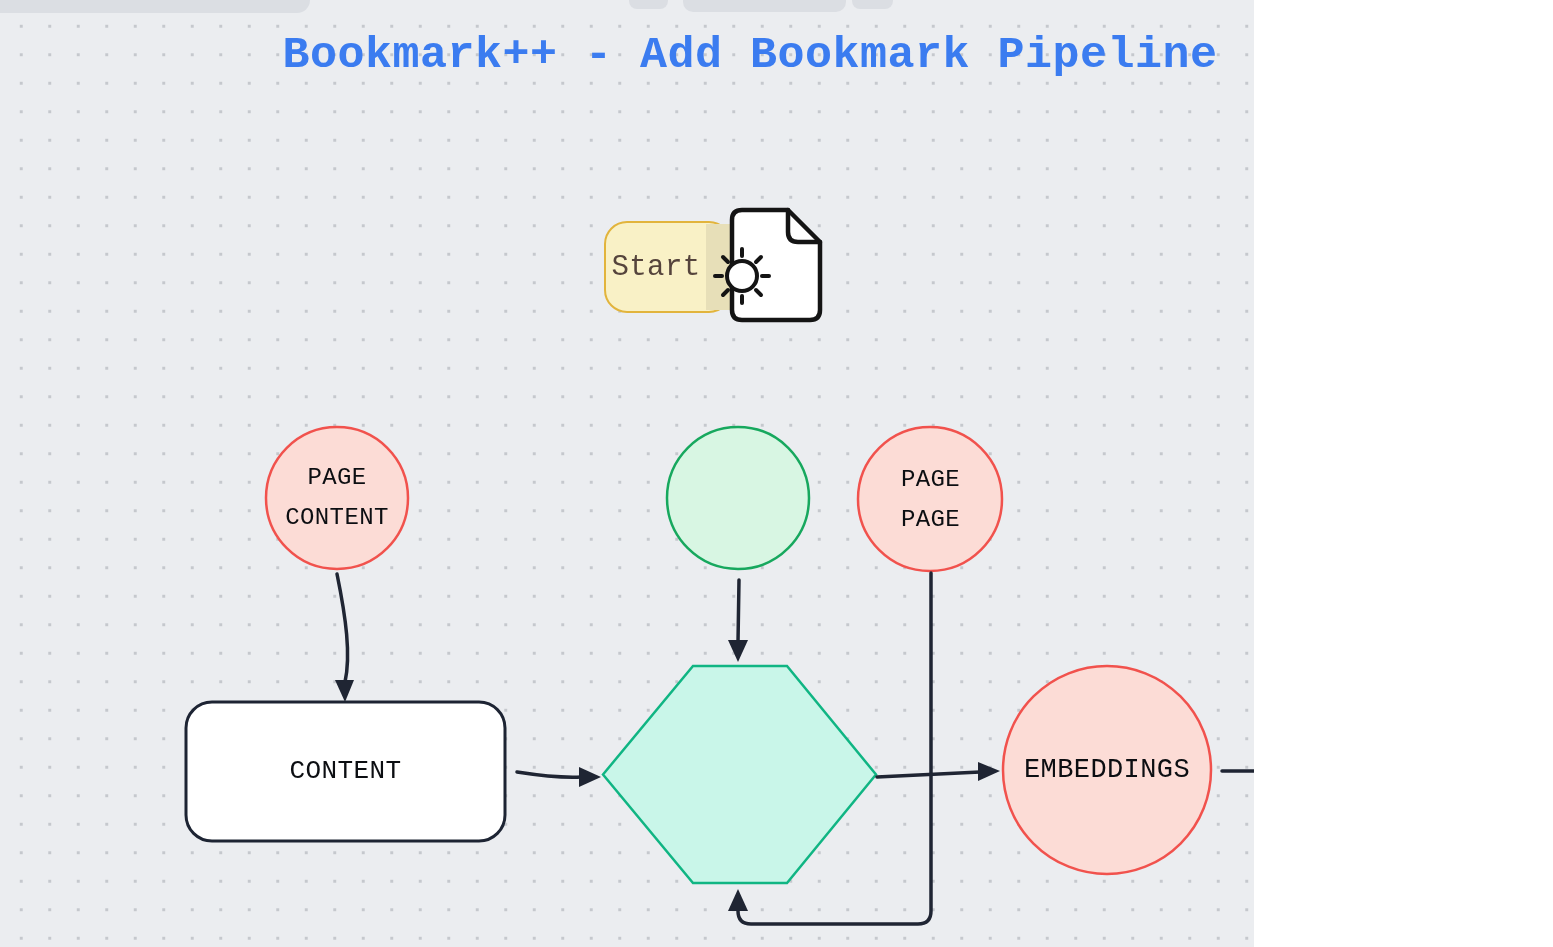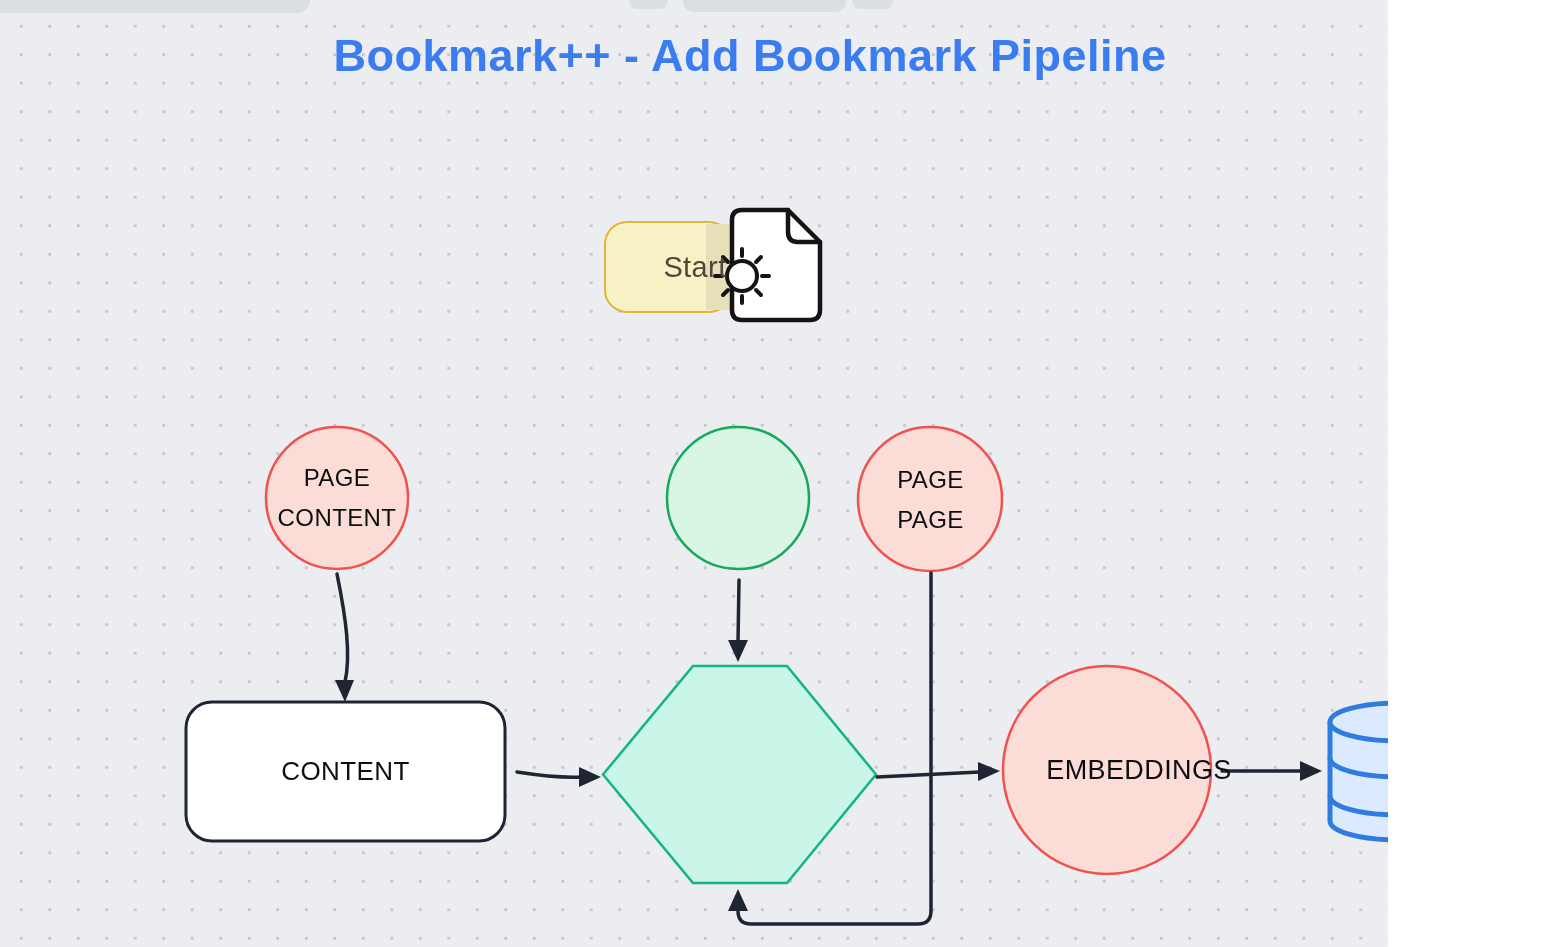--- a/index.html
+++ b/index.html
@@ -1,49 +1,49 @@
 <!DOCTYPE html>
 <html><head>
 <meta charset="utf-8">
 <style>
   html,body{margin:0;padding:0;}
   .canvas{
     position:relative;
-    width:1388px;height:947px;
+    width:1254px;height:947px;
     background-color:#ebedf0;
     background-image:radial-gradient(circle,#c5c8cd 1.4px,transparent 1.6px);
     background-size:28.5px 28.5px;
     background-position:7px 12px;
     overflow:hidden;
-    font-family:Liberation Sans, sans-serif;
+    font-family:Liberation Mono, monospace;
   }
   .frag{position:absolute;top:0;background:#dbdee3;}
   .frag.f1{left:0;width:310px;height:13px;border-radius:0 0 14px 0;}
   .frag.f2{left:629px;width:39px;height:9px;border-radius:0 0 8px 8px;}
   .frag.f3{left:683px;width:163px;height:12px;border-radius:0 0 10px 10px;}
   .frag.f4{left:852px;width:41px;height:9px;border-radius:0 0 8px 8px;}
   .title{
     position:absolute;left:250px;top:28px;width:1000px;
     text-align:center;font-size:45px;line-height:56px;font-weight:700;
     color:#3b7cf0;letter-spacing:0.5px;
   }
   svg.scene{position:absolute;left:0;top:0;}
   .lbl{
     position:absolute;display:flex;flex-direction:column;
     align-items:center;justify-content:center;text-align:center;
     color:#0c0e12;letter-spacing:0.4px;pointer-events:none;
   }
   .lbl div{white-space:nowrap;}
-  .lbl-start{left:605px;top:222px;width:102px;height:90px;font-size:29px;color:#55443c;margin-left:39px;}
+  .lbl-start{left:605px;top:222px;width:102px;height:90px;font-size:29px;color:#55443c;}
   .lbl-page-content{left:266px;top:427px;width:142px;height:142px;font-size:24px;line-height:40px;}
   .lbl-user-note{left:667px;top:427px;width:142px;height:142px;font-size:24px;line-height:40px;color:#0d3b26;}
   .lbl-page-title{left:858px;top:427px;width:145px;height:145px;font-size:24px;line-height:40px;}
   .lbl-summarize{left:186px;top:702px;width:319px;height:139px;font-size:26px;line-height:41px;}
   .lbl-transformers{left:603px;top:666px;width:273px;height:217px;font-size:27px;line-height:44px;}
-  .lbl-embeddings{left:1035px;top:666px;width:208px;height:208px;font-size:27px;}
+  .lbl-embeddings{left:1003px;top:666px;width:208px;height:208px;font-size:27px;}
   .arrow path{stroke:#1f2533;stroke-width:3.5;fill:none;stroke-linecap:round;}
   .arrow polygon{fill:#1f2533;stroke:none;}
 </style>
 </head>
 <body>
 
 <div class="canvas">
 
   <div class="frag f1"></div>
   <div class="frag f2"></div>

